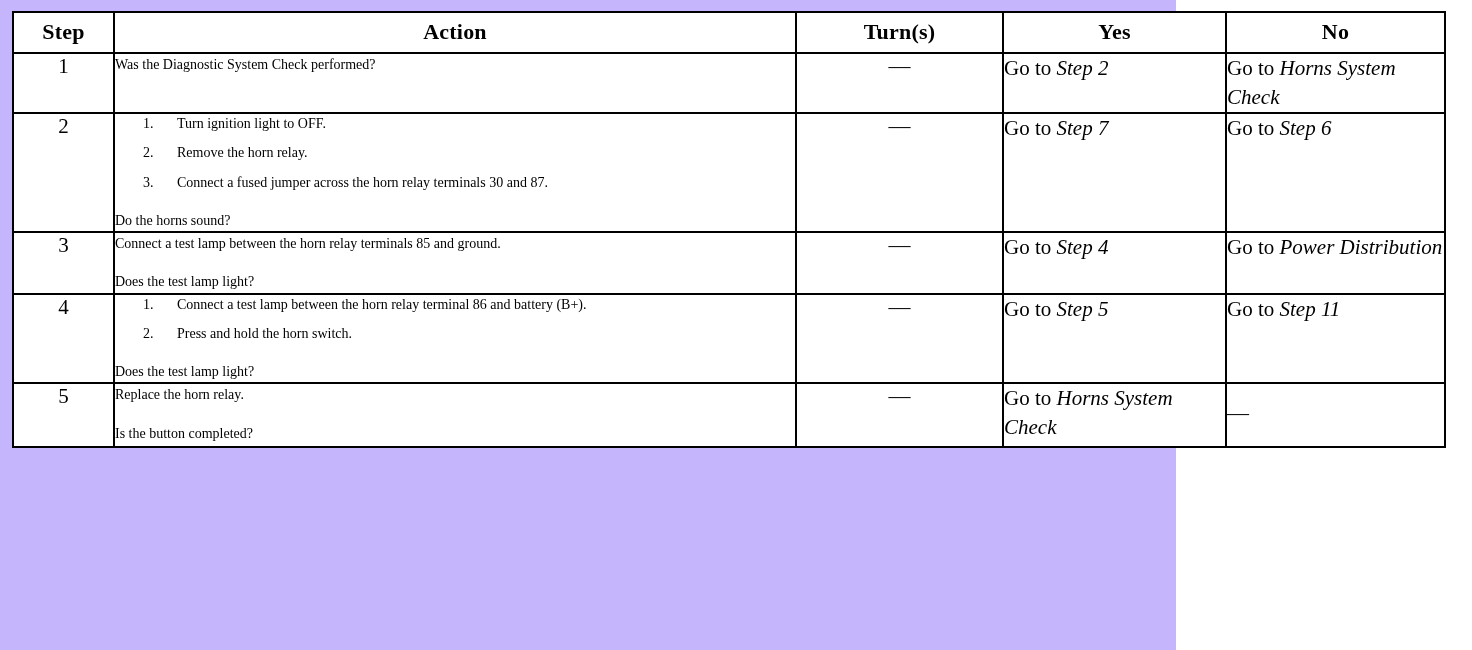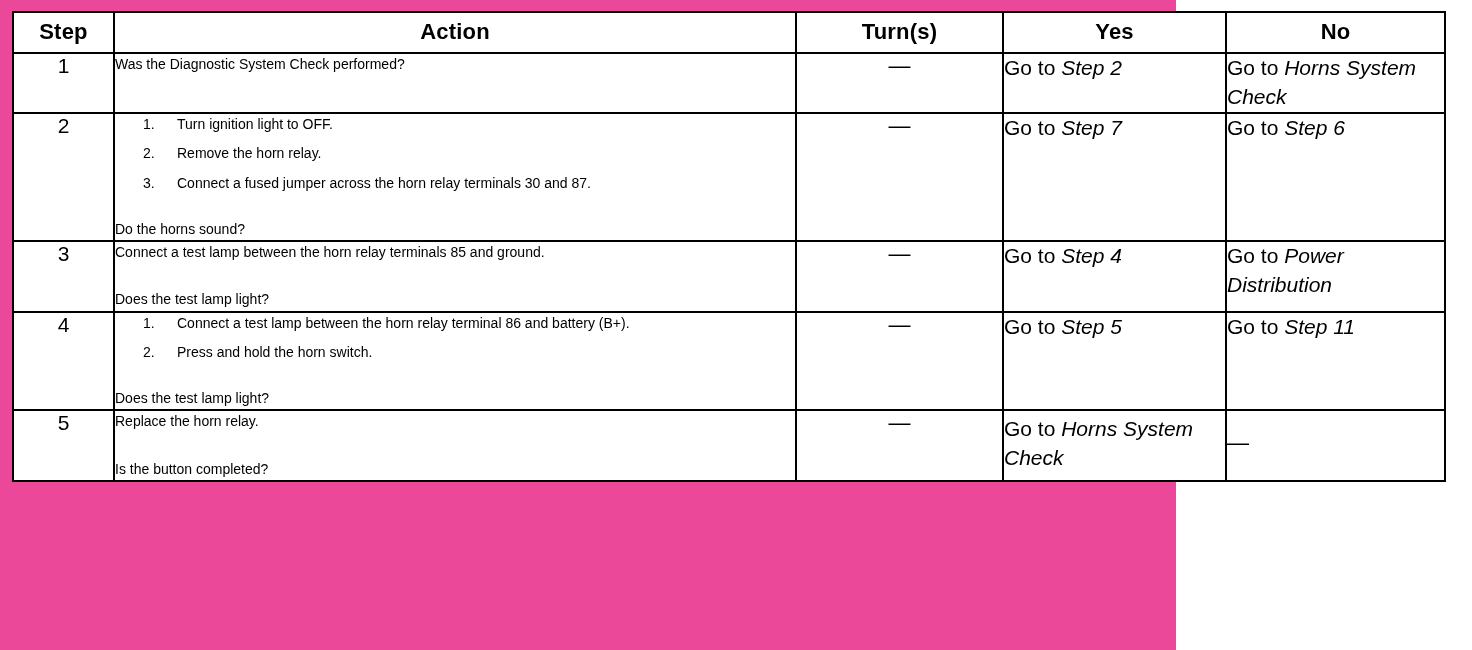--- a/index.html
+++ b/index.html
@@ -14,21 +14,22 @@
     overflow: hidden;
     font-family: "Liberation Sans", sans-serif;
     color: #000000;
     -webkit-font-smoothing: none;
   }
 
   #page {
     position: relative;
     width: 1176px;
     height: 650px;
-    background: #ec4899;
+    background: #c4b5fd;
+    font-family: Liberation Serif, serif;
   }
 
   
   table.diag {
     position: absolute;
     left: 12px;
     top: 11px;
     width: 1432px;
     border-collapse: collapse;
     table-layout: fixed;
@@ -100,21 +101,21 @@
     margin-bottom: 0;
   }
   td.action ol.steps li .num {
     position: absolute;
     left: 28px;
     top: 0;
     width: 32px;
   }
   td.action .after-list {
     display: block;
-    margin-top: 26px;
+    margin-top: 17px;
   }
 
   
   td.value {
     text-align: center;
     vertical-align: middle;
     font-size: 21px;
   }
   .dash {
     display: inline-block;

